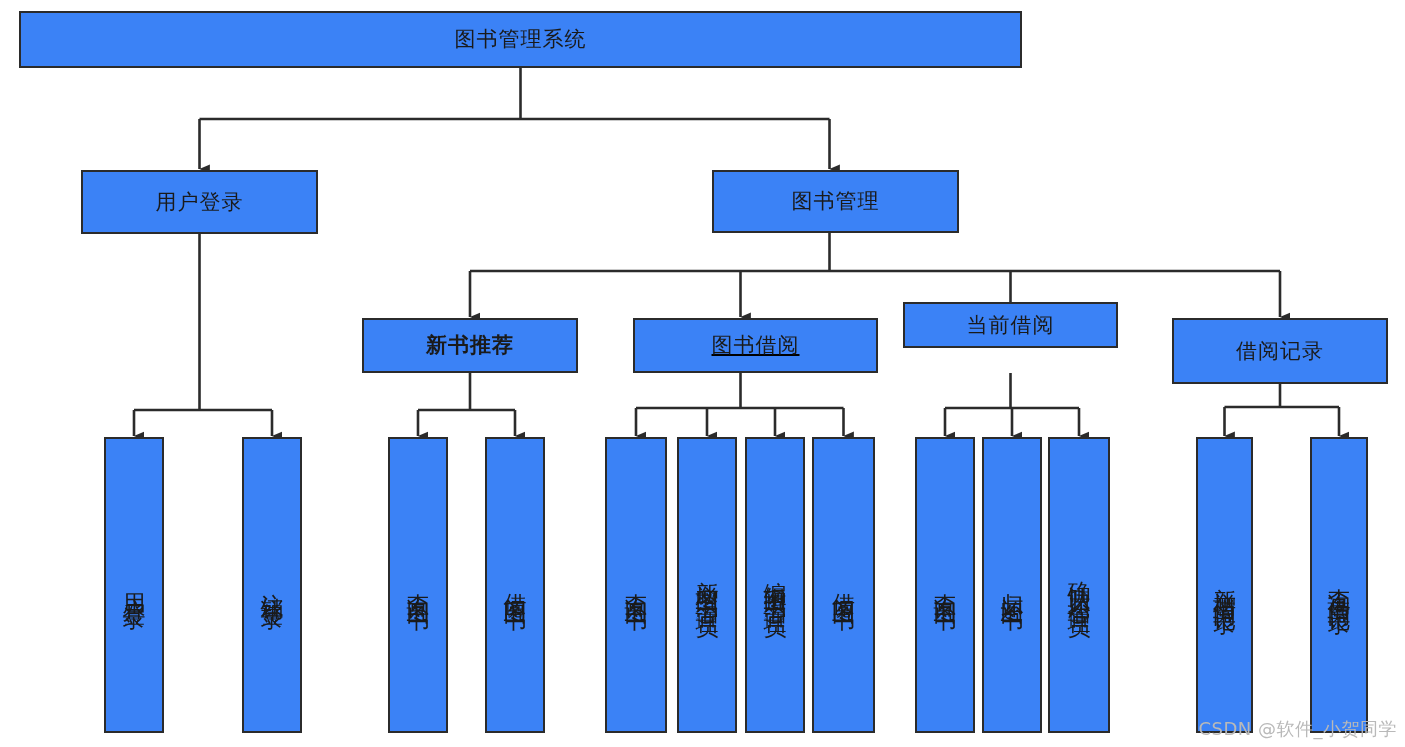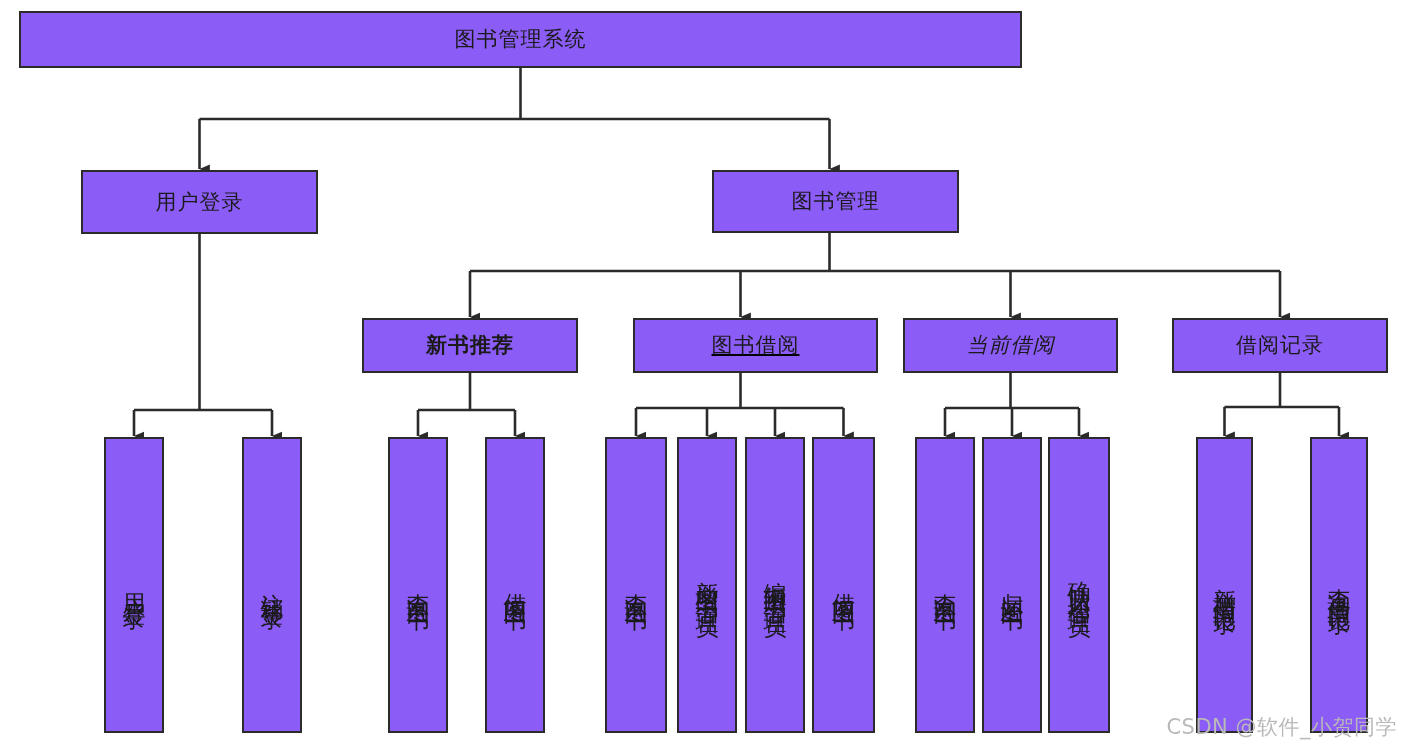--- a/index.html
+++ b/index.html
@@ -1,24 +1,24 @@
 <!DOCTYPE html>
 <html><head>
 <meta charset="utf-8">
 <style>
   html,body{margin:0;padding:0;background:#ffffff;}
   body{width:1405px;height:747px;font-family:"DejaVu Sans","Liberation Sans",sans-serif;overflow:hidden;}
   #diagram{position:relative;width:1405px;height:747px;}
   svg.edges{position:absolute;left:0;top:0;width:1405px;height:747px;}
-  .node{position:absolute;box-sizing:border-box;background:#8b5cf6;border:2px solid #2b2b2b;display:flex;align-items:center;justify-content:center;}
+  .node{position:absolute;box-sizing:border-box;background:#3b82f6;border:2px solid #2b2b2b;display:flex;align-items:center;justify-content:center;}
   .node .label{color:#1a1a1a;line-height:1.0;white-space:nowrap;}
   .node.horiz .label{font-size:21px;letter-spacing:1px;}
   .node.vert{writing-mode:vertical-rl;text-orientation:upright;}
   .node.vert .label{writing-mode:vertical-rl;text-orientation:upright;font-size:23px;letter-spacing:5px;line-height:1;}
-  .watermark{position:absolute;right:8px;bottom:6px;color:#b9b9b9;font-size:21px;letter-spacing:0.5px;white-space:nowrap;}
+  .watermark{position:absolute;right:8px;bottom:6px;color:#b9b9b9;font-size:18px;letter-spacing:0.5px;white-space:nowrap;}
 </style>
 </head>
 <body>
 
 <div id="diagram">
 
   <svg class="edges" viewBox="0 0 1405 747">
     <defs>
       <marker id="arrow" markerWidth="10" markerHeight="11" refX="4.6" refY="10.4" orient="auto" markerUnits="userSpaceOnUse">
         <path d="M0.2,0 L9.0,0 L4.6,10.6 Z" fill="#2b2b2b"></path>
@@ -70,24 +70,24 @@
       </div>
       <div class="node horiz" style="left: 712px; top: 170px; width: 247px; height: 63px;">
         <span class="label">图书管理</span>
       </div>
       <div class="node horiz" style="left: 362px; top: 318px; width: 216px; height: 55px; font-weight: bold;">
         <span class="label">新书推荐</span>
       </div>
       <div class="node horiz" style="left: 633px; top: 318px; width: 245px; height: 55px; text-decoration: underline;">
         <span class="label">图书借阅</span>
       </div>
-      <div class="node horiz" style="left: 903px; top: 318px; width: 215px; height: 55px; font-style: italic;">
+      <div class="node horiz" style="left: 903px; top: 302px; width: 215px; height: 46px;">
         <span class="label">当前借阅</span>
       </div>
-      <div class="node horiz" style="left: 1172px; top: 318px; width: 216px; height: 55px;">
+      <div class="node horiz" style="left: 1172px; top: 318px; width: 216px; height: 66px;">
         <span class="label">借阅记录</span>
       </div>
       <div class="node vert" style="left: 104px; top: 437px; width: 60px; height: 296px;">
         <span class="label">用户登录</span>
       </div>
       <div class="node vert" style="left: 242px; top: 437px; width: 60px; height: 296px;">
         <span class="label">注销登录</span>
       </div>
       <div class="node vert" style="left: 388px; top: 437px; width: 60px; height: 296px;">
         <span class="label">查询图书</span>

